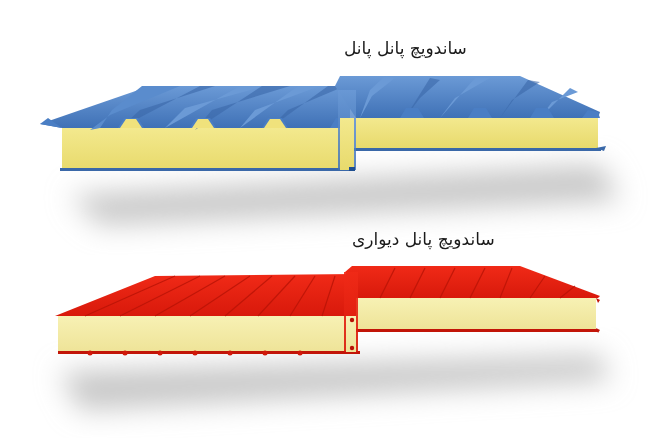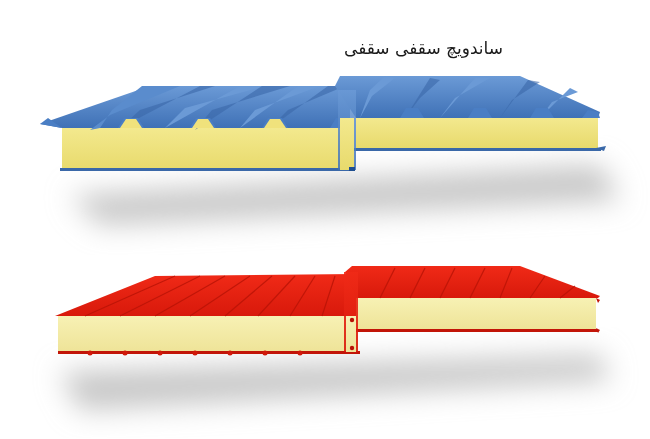--- a/index.html
+++ b/index.html
@@ -149,14 +149,15 @@
       <rect x="344" y="272" width="14" height="80" fill="url(#wallSkin)" opacity="0.9"></rect>
       <rect x="346" y="316" width="10" height="36" fill="url(#wallCore)"></rect>
       <circle cx="352" cy="320" r="2.2" fill="#b81306"></circle>
       <circle cx="352" cy="348" r="2.2" fill="#b81306"></circle>
 
       <path d="M596 298 L600 300 L598 303 Z" fill="#c21508"></path>
       <path d="M596 328 L600 330 L598 333 Z" fill="#c21508"></path>
     </g>
   </svg>
 
-  <div class="caption caption-roof">ساندویچ سقفی سقفی</div>
+  <div class="caption caption-roof">ساندویچ پانل پانل</div>
+  <div class="caption caption-wall">ساندویچ پانل دیواری</div>
 </div>
 
 </body></html>

